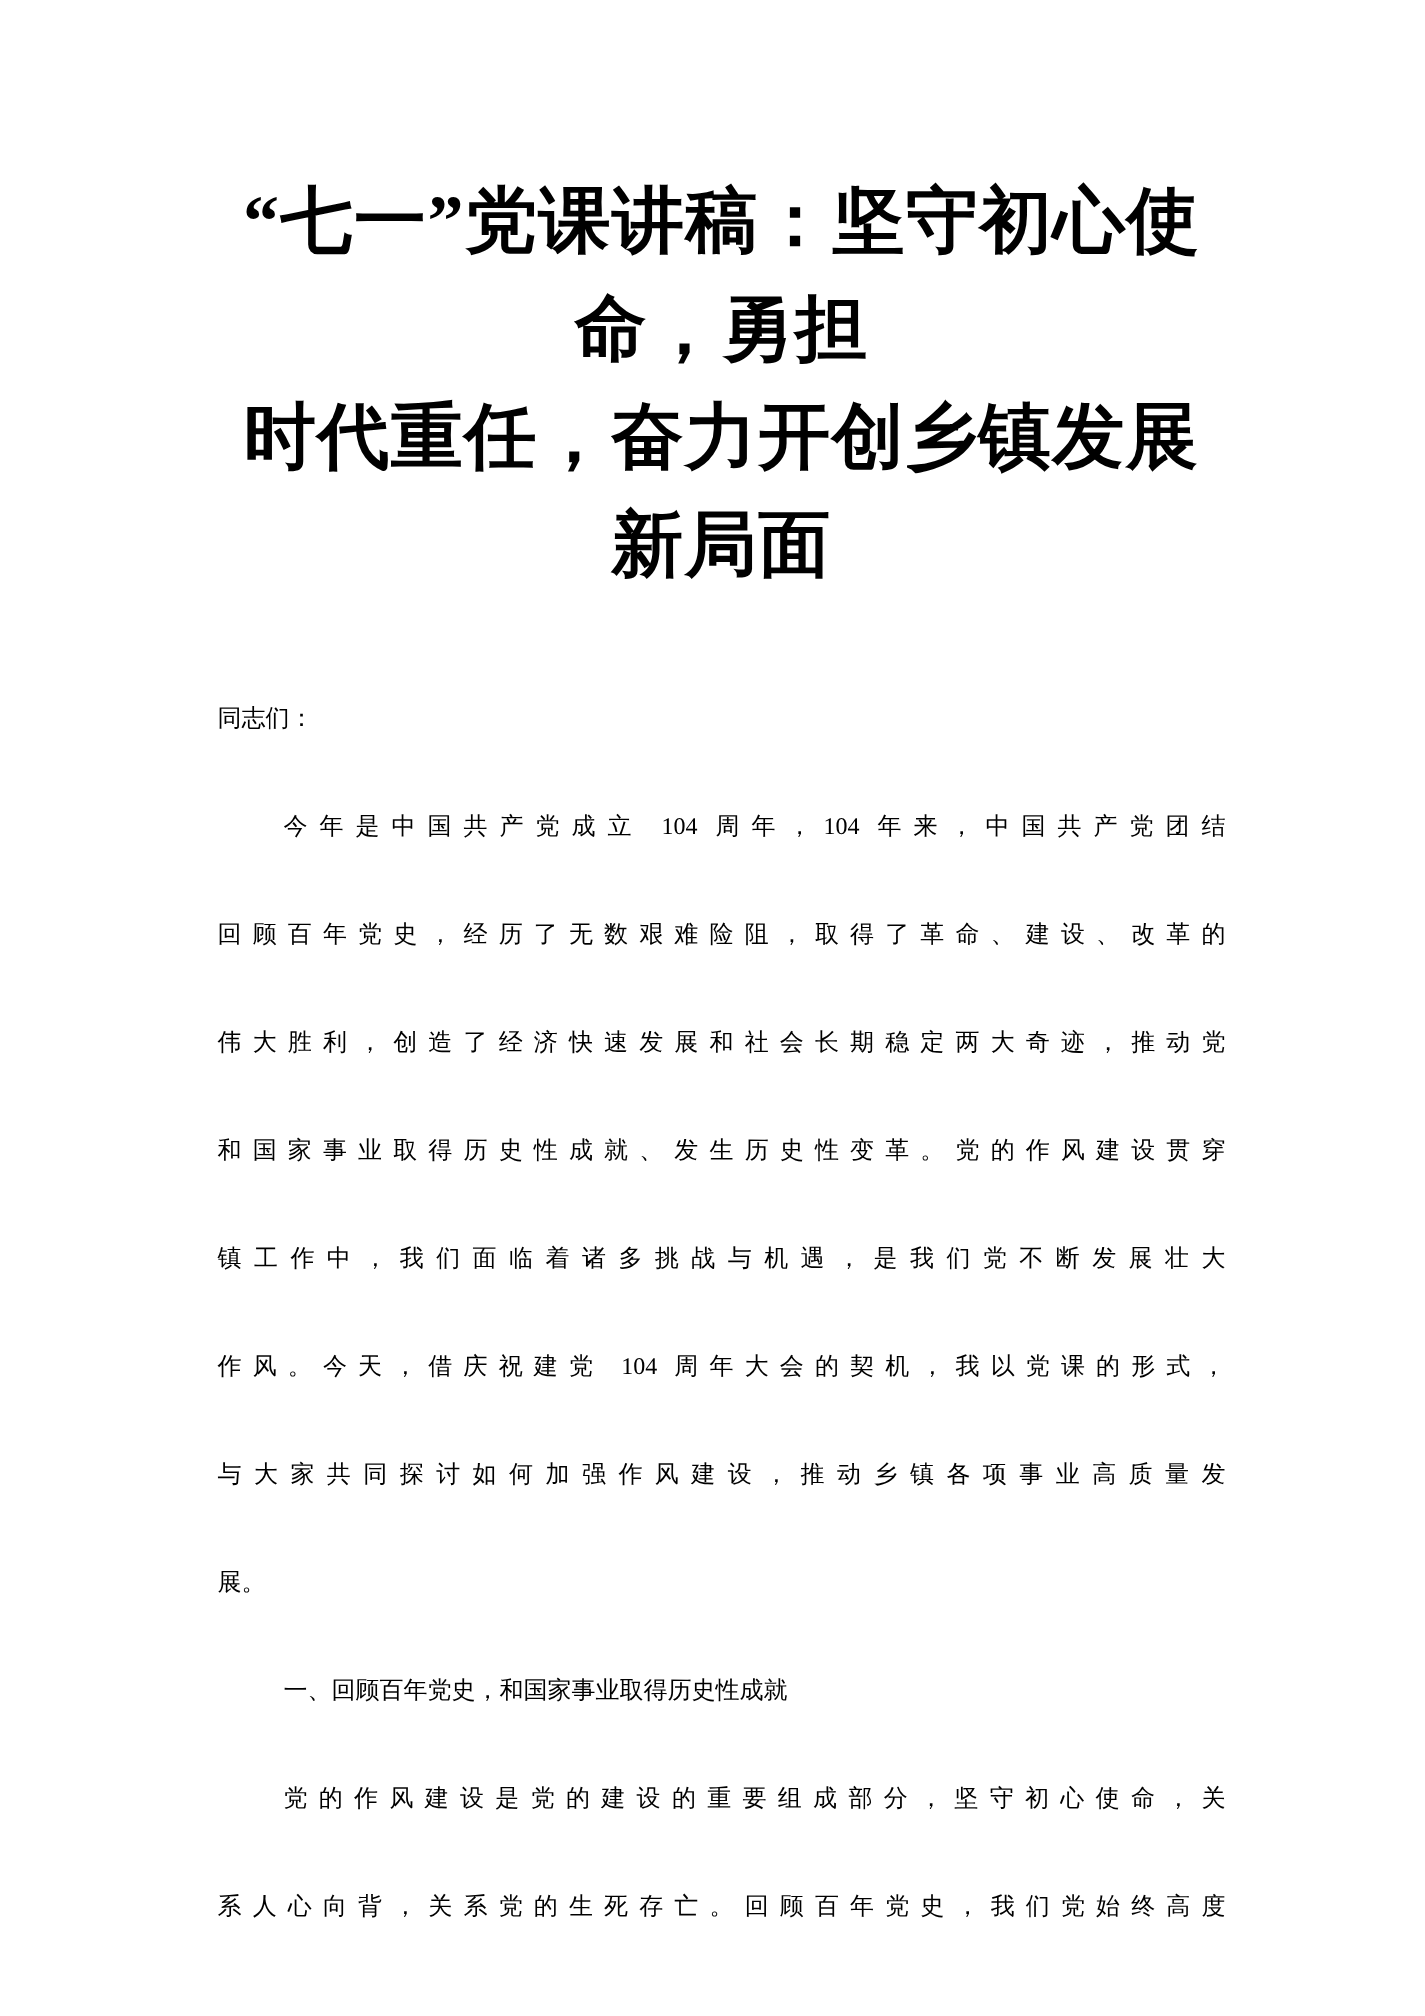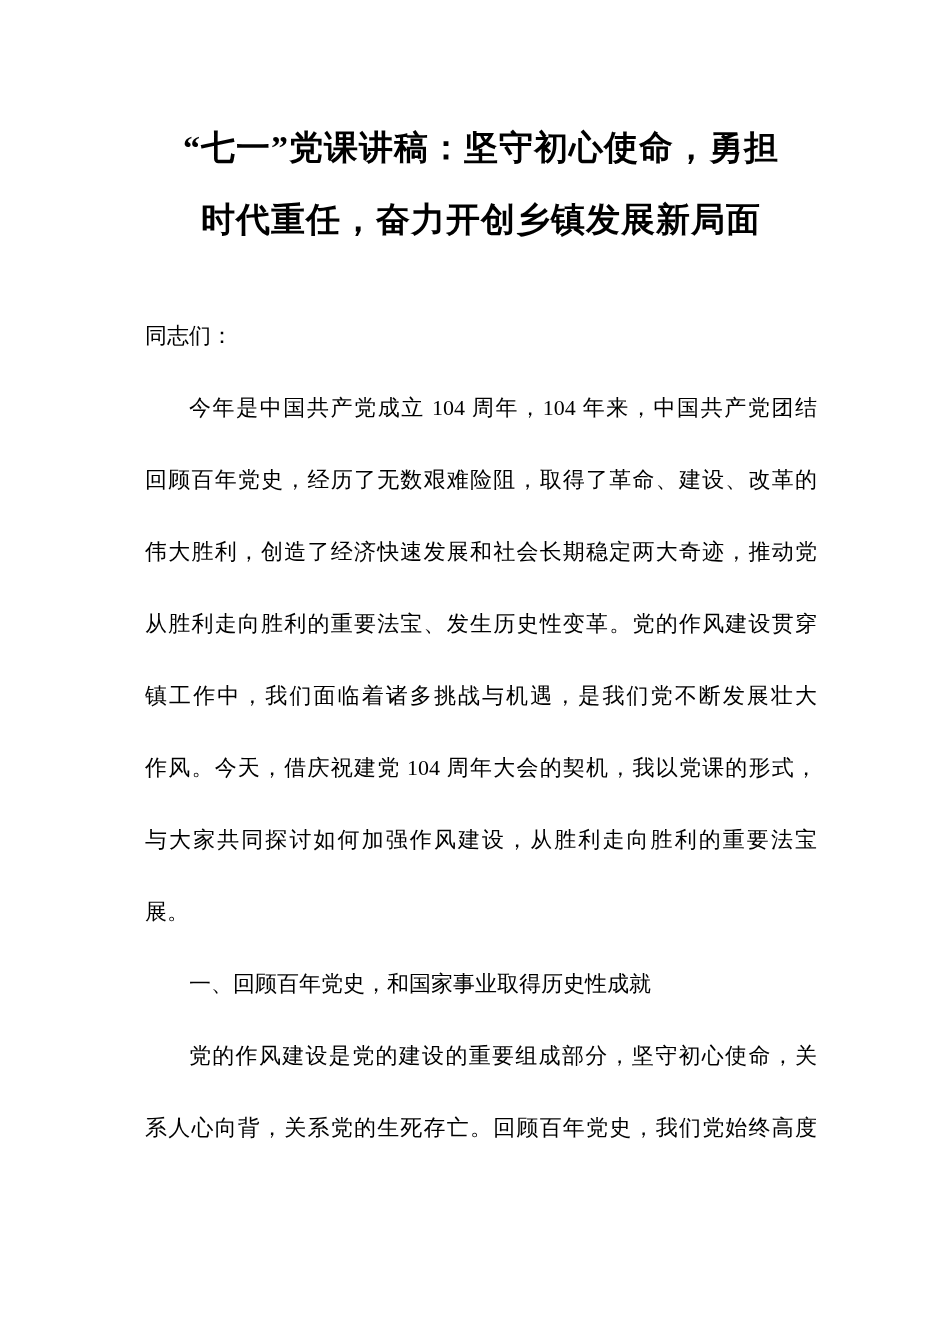--- a/index.html
+++ b/index.html
@@ -17,27 +17,27 @@
     position: relative;
     width: 950px;
     height: 1344px;
     overflow: hidden;
     background: #ffffff;
   }
   .doc-title {
     margin: 112px 133px 0 145px;
     text-align: center;
     font-weight: bold;
-    font-size: 34px;
+    font-size: 48px;
     line-height: 72px;
     letter-spacing: 1px;
   }
   .doc-body {
     margin: 44px 133px 0 145px;
-    font-size: 22px;
+    font-size: 16px;
     line-height: 72px;
   }
   .bl {
     text-align: left;
   }
   .bl.just {
     text-align: justify;
     text-align-last: justify;
   }
   .bl.indent {
@@ -52,23 +52,23 @@
   <div class="doc-title">
     <div class="title-line">“七一”党课讲稿：坚守初心使命，勇担</div>
     <div class="title-line">时代重任，奋力开创乡镇发展新局面</div>
   </div>
 
   <div class="doc-body">
     <div class="bl">同志们：</div>
     <div class="bl indent just">今年是中国共产党成立 104 周年，104 年来，中国共产党团结</div>
     <div class="bl just">回顾百年党史，经历了无数艰难险阻，取得了革命、建设、改革的</div>
     <div class="bl just">伟大胜利，创造了经济快速发展和社会长期稳定两大奇迹，推动党</div>
-    <div class="bl just">从胜利走向胜利的重要法宝、发生历史性变革。党的作风建设贯穿</div>
+    <div class="bl just">和国家事业取得历史性成就、发生历史性变革。党的作风建设贯穿</div>
     <div class="bl just">镇工作中，我们面临着诸多挑战与机遇，是我们党不断发展壮大</div>
     <div class="bl just">作风。今天，借庆祝建党 104 周年大会的契机，我以党课的形式，</div>
-    <div class="bl just">与大家共同探讨如何加强作风建设，从胜利走向胜利的重要法宝</div>
+    <div class="bl just">与大家共同探讨如何加强作风建设，推动乡镇各项事业高质量发</div>
     <div class="bl">展。</div>
     <div class="bl indent">一、回顾百年党史，和国家事业取得历史性成就</div>
     <div class="bl indent just">党的作风建设是党的建设的重要组成部分，坚守初心使命，关</div>
     <div class="bl just">系人心向背，关系党的生死存亡。回顾百年党史，我们党始终高度</div>
   </div>
 
 </div>
 
 </body></html>

